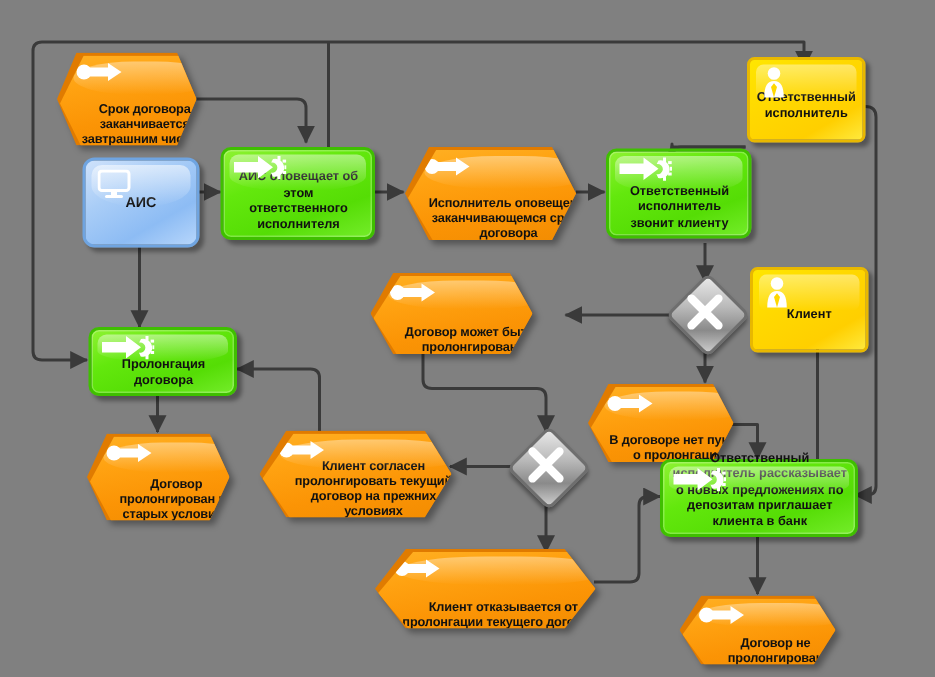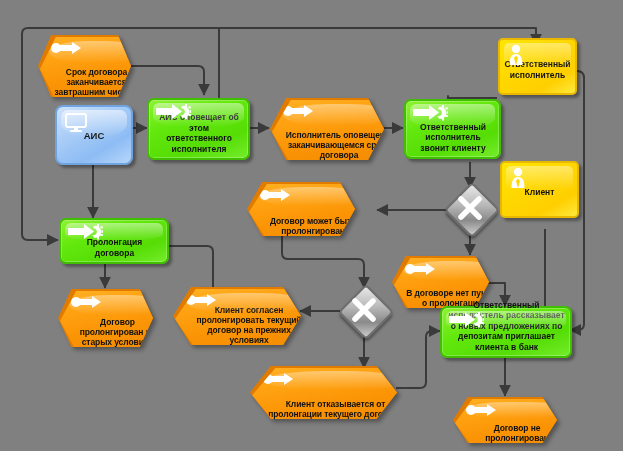--- a/index.html
+++ b/index.html
@@ -244,21 +244,21 @@
   <div class="role" style="left:498px;top:38px;width:79px;height:57px;">
     <div class="gloss"></div>
     <svg class="role-icon" viewBox="0 0 18 22">
       <circle cx="9" cy="5" r="4.2" fill="#fff"></circle>
       <path d="M9,10 C13.5,10 15.5,13.5 15.5,21 L2.5,21 C2.5,13.5 4.5,10 9,10 z" fill="#fff"></path>
       <path d="M9,11.5 L11,14 L9,21 L7,14 z" fill="#ffd800"></path>
     </svg>
     <div class="label">Ответственный исполнитель</div>
   </div>
 
-  <div class="role" style="left:500px;top:161px;width:79px;height:57px;">
+  <div class="role" style="left:500px;top:178px;width:79px;height:57px;">
     <div class="gloss"></div>
     <svg class="role-icon" viewBox="0 0 18 22">
       <circle cx="9" cy="5" r="4.2" fill="#fff"></circle>
       <path d="M9,10 C13.5,10 15.5,13.5 15.5,21 L2.5,21 C2.5,13.5 4.5,10 9,10 z" fill="#fff"></path>
       <path d="M9,11.5 L11,14 L9,21 L7,14 z" fill="#ffd800"></path>
     </svg>
     <div class="label">Клиент</div>
   </div>
 
   <div class="gateway" style="left:452px;top:190px;width:36px;height:36px;">
@@ -287,21 +287,21 @@
         <div class="hexgloss"></div>
         <svg class="evt-icon" viewBox="0 0 34 14">
           <circle cx="6" cy="7" r="5" fill="#fff"></circle>
           <path d="M8,4 L22,4 L22,1 L31,7 L22,13 L22,10 L8,10 z" fill="#fff"></path>
         </svg>
         <div class="label">В договоре нет пункта о пролонгации</div>
       </div>
     </div>
   </div>
 
-  <div class="task" style="left:59px;top:218px;width:110px;height:46px;">
+  <div class="task" style="left:59px;top:218px;width:99px;height:46px;">
     <div class="gloss"></div>
     <svg class="task-icon" viewBox="0 0 36 17">
       <path d="M1,5 L17,5 L17,1 L27,8.5 L17,16 L17,12 L1,12 z" fill="#fff"></path>
       <path d="M27,3 a6,6 0 1,1 -0.2,11.6 l-1.2,-2.6 a3.4,3.4 0 1,0 0.2,-6.6 z" fill="#fff"></path>
       <g fill="#fff">
         <rect x="30" y="1" width="2" height="3"></rect>
           <rect x="33.4" y="3.4" width="2.4" height="2"></rect>
         <rect x="33.4" y="11" width="2.4" height="2"></rect>
           <rect x="30" y="13.5" width="2" height="3"></rect>
         <rect x="34.6" y="7.2" width="1.4" height="2.6"></rect>

